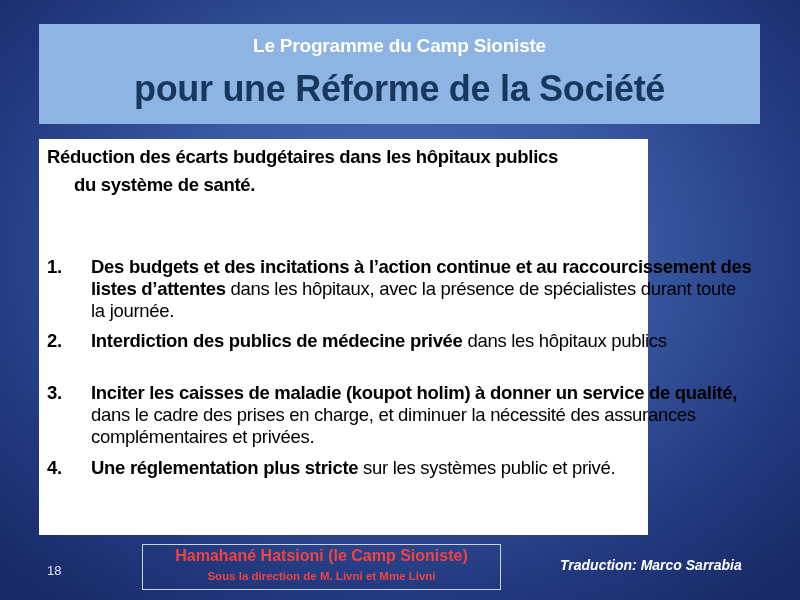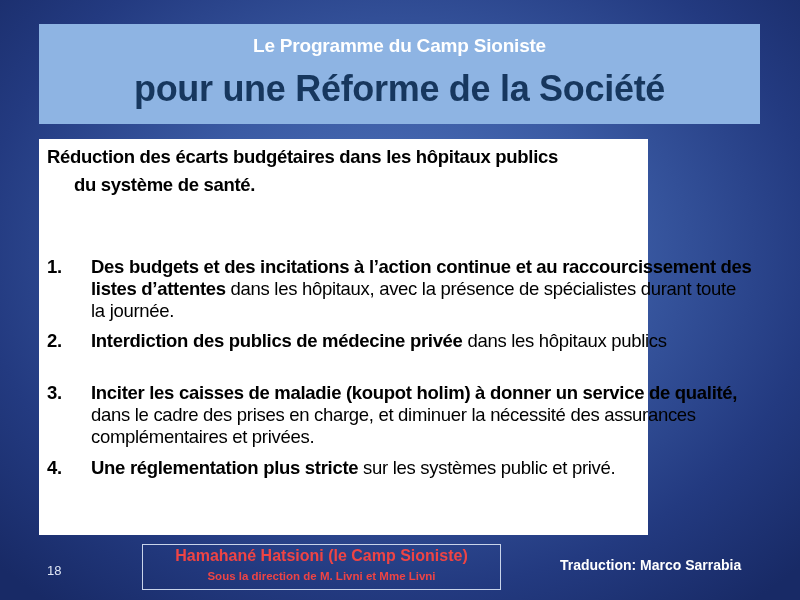--- a/index.html
+++ b/index.html
@@ -40,21 +40,21 @@
     position:absolute; left:47px; top:563px; color:#dfe6f5; font-size:13px;
   }
   .footer-box {
     position:absolute; left:142px; top:544px; width:357px; height:44px;
     border:1.5px solid #c9d4ea; text-align:center; color:#ef4444; font-weight:bold;
   }
   .footer-line1 { position:absolute; left:0; right:0; top:2px; font-size:16px; }
   .footer-line2 { position:absolute; left:0; right:0; top:25px; font-size:11.5px; }
   .translator {
     position:absolute; left:560px; top:557px; color:#ffffff; font-weight:bold;
-    font-size:14px;
+    font-style:italic; font-size:14px;
   }
 </style>
 </head>
 <body>
 
 <div class="header-band">
   <div class="header-sub">Le Programme du Camp Sioniste</div>
   <div class="header-title">pour une Réforme de la Société</div>
 </div>
 

